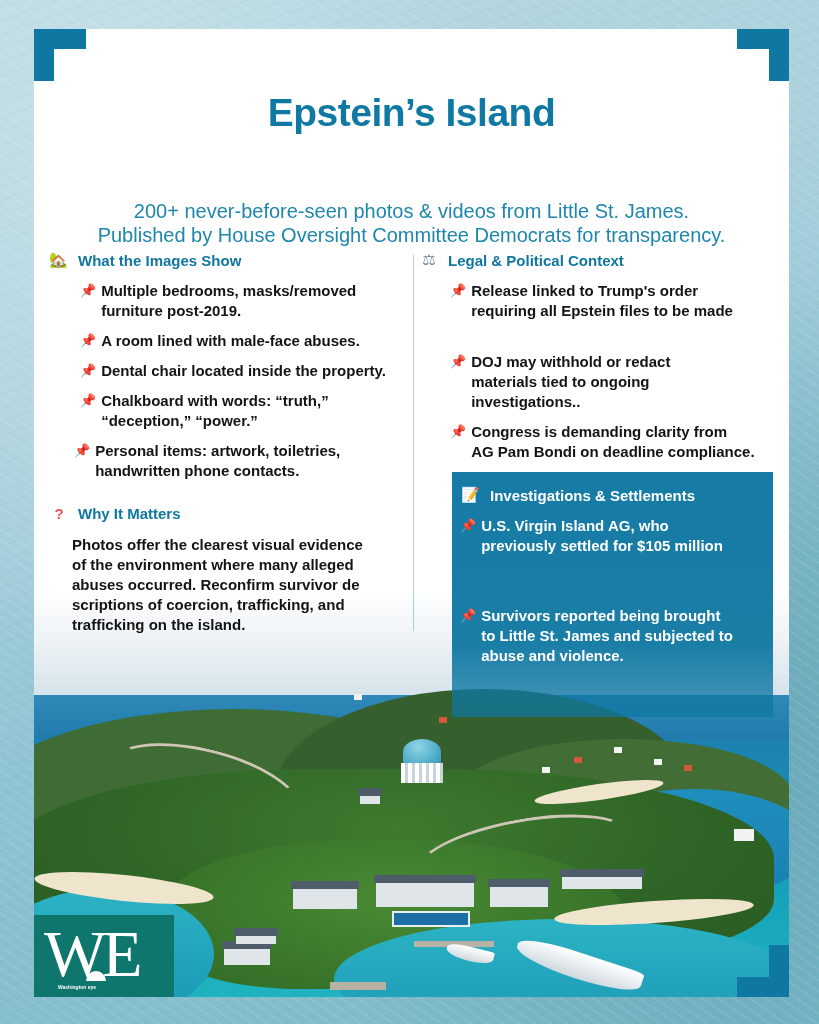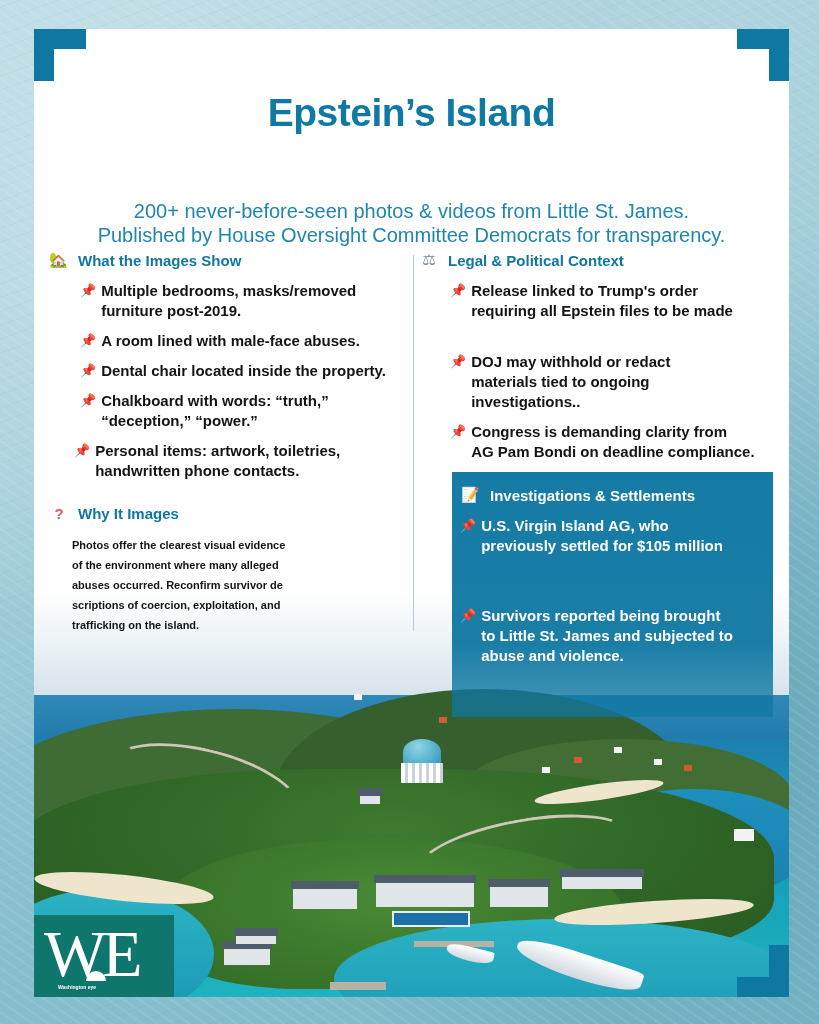--- a/index.html
+++ b/index.html
@@ -76,21 +76,21 @@
     font-size: 39px; font-weight: 700; color: #0b0b0b; letter-spacing: -0.5px; }
   .subtitle { position: absolute; left: 0; width: 100%; top: 170px; text-align: center;
     font-size: 20px; line-height: 24px; color: #1f86ad; font-weight: 400; }
 
   
   .sec-head { position: absolute; display: flex; align-items: center; gap: 8px;
     font-size: 15px; font-weight: 700; color: #0f77a2; }
   .sec-head .ico { width: 22px; font-size: 15px; text-align: center; }
   .bullet { position: absolute; display: flex; gap: 5px; font-size: 15px; line-height: 20px; color: #141414; font-weight: 600; }
   .bullet .pin { flex: 0 0 16px; color: #d8303a; font-size: 13px; line-height: 20px; }
-  .para { position: absolute; font-size: 11px; line-height: 20px; color: #141414; font-weight: 600; }
+  .para { position: absolute; font-size: 15px; line-height: 20px; color: #141414; font-weight: 600; }
 
   .divider { position: absolute; left: 379px; top: 226px; width: 1px; height: 376px; background: #a9cfdd; }
 
   .inv-box { position: absolute; left: 418px; top: 443px; width: 321px; height: 245px;
     background: linear-gradient(180deg, rgba(14,119,162,0.97) 0%, rgba(14,119,162,0.95) 70%, rgba(14,119,162,0.70) 100%); }
   .inv-box .sec-head { color: #ffffff; }
   .inv-box .bullet { color: #ffffff; }
 
   
   .logo { position: absolute; left: 34px; top: 915px; width: 140px; height: 82px; background: #0f766e; }
@@ -189,27 +189,27 @@
   <div class="bullet" style="left:40px;top:412px;">
     <span class="pin">📌</span>
     <div>
         <div>Personal items: artwork, toiletries,</div>
         <div>handwritten phone contacts.</div>
       </div>
   </div>
 
   <div class="sec-head" style="left:14px;top:476px;">
     <span class="ico" style="color:#e8505b;font-weight:700;">?</span>
-    <span>Why It Images</span>
+    <span>Why It Matters</span>
   </div>
   <div class="para" style="left:38px;top:506px;">
     <div>Photos offer the clearest visual evidence</div>
     <div>of the environment where many alleged</div>
     <div>abuses occurred. Reconfirm survivor de</div>
-    <div>scriptions of coercion, exploitation, and</div>
+    <div>scriptions of coercion, trafficking, and</div>
     <div>trafficking on the island.</div>
   </div>
 
   <div class="divider"></div>
 
   <div class="sec-head" style="left:384px;top:222px;">
     <span class="ico" style="color:#7a8a94;">⚖</span>
     <span>Legal &amp; Political Context</span>
   </div>
   <div class="bullet" style="left:416px;top:252px;">

